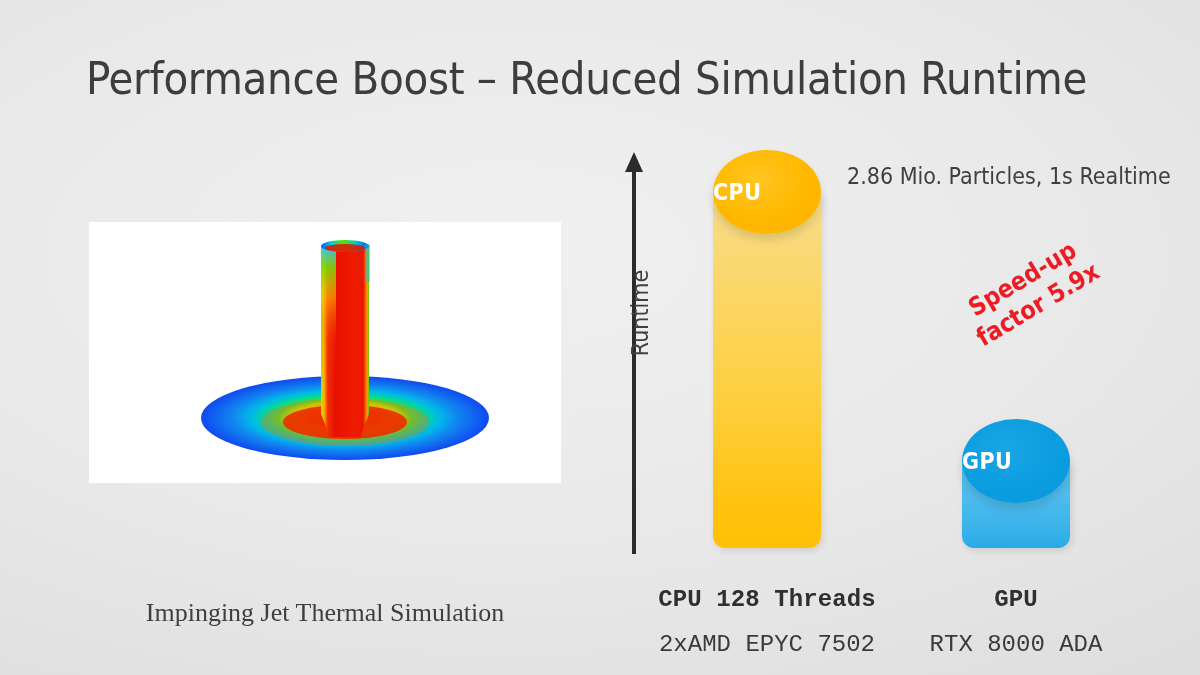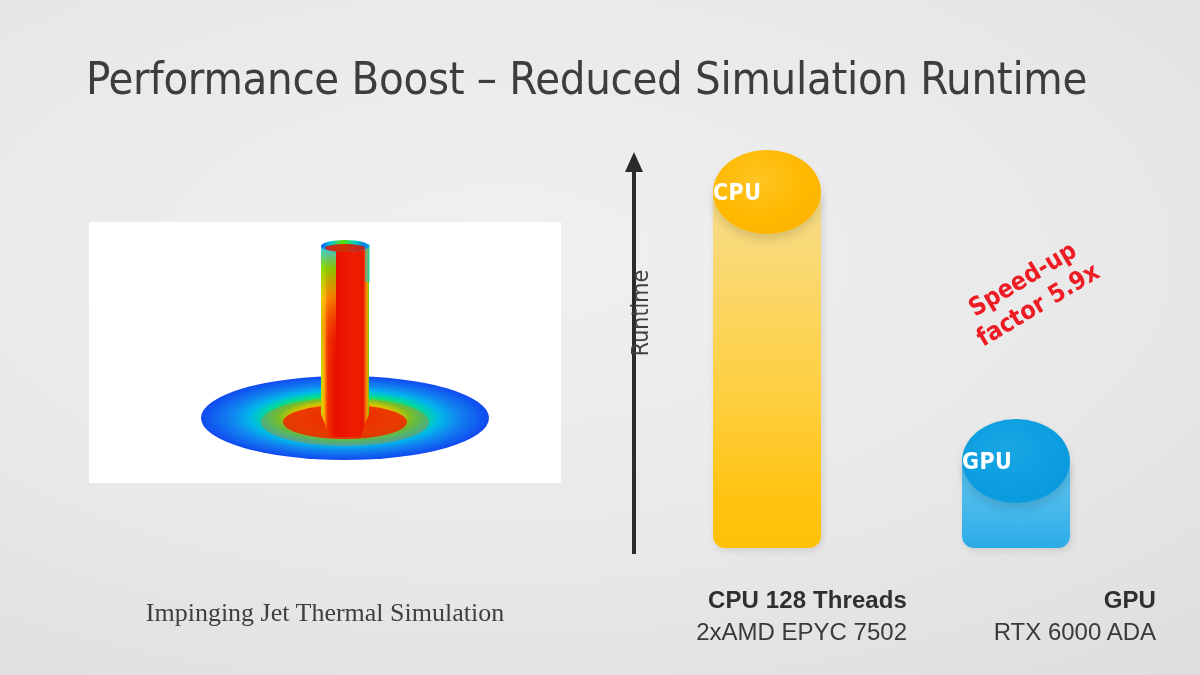--- a/index.html
+++ b/index.html
@@ -155,36 +155,36 @@
     font-size: 25px;
     font-weight: bold;
     line-height: 1.18;
     font-family: "DejaVu Sans Condensed", "Liberation Sans Narrow", "Liberation Sans", sans-serif;
     white-space: nowrap;
   }
 
   
   .bar-caption {
     position: absolute;
-    text-align: right;
-    font-family: Liberation Sans, sans-serif;
+    text-align: center;
+    font-family: Liberation Mono, monospace;
     color: #2f2f2f;
     white-space: nowrap;
   }
   .bar-caption .cap-primary {
     display: block;
     font-size: 24px;
     font-weight: bold;
     letter-spacing: 0.1px;
   }
   .bar-caption .cap-secondary {
     display: block;
     font-size: 24px;
     font-weight: 400;
-    margin-top: 4px;
+    margin-top: 18px;
     color: #3a3a3a;
   }
   #cpu-caption { left: 627px; top: 586px; width: 280px; }
   #gpu-caption { left: 876px; top: 586px; width: 280px; }
 </style>
 </head>
 <body>
 
 <div id="slide">
 
@@ -271,28 +271,29 @@
     </div>
   </div>
 
   <div id="gpu-wrap" class="bar-wrap">
     <div id="gpu-body" class="bar-body"></div>
     <div id="gpu-cap" class="bar-cap">
       <span class="bar-cap-text">GPU</span>
     </div>
   </div>
 
+  <div id="particles-note">2.86 Mio. Particles, 1s Realtime</div>
 
   <div id="speedup">
     <span>Speed-up</span><br>
     <span>factor 5.9x</span>
   </div>
 
   <div id="cpu-caption" class="bar-caption">
     <span class="cap-primary">CPU 128 Threads</span>
     <span class="cap-secondary">2xAMD EPYC 7502</span>
   </div>
   <div id="gpu-caption" class="bar-caption">
     <span class="cap-primary">GPU</span>
-    <span class="cap-secondary">RTX 6000 ADA</span>
+    <span class="cap-secondary">RTX 8000 ADA</span>
   </div>
 
 </div>
 
 </body></html>

